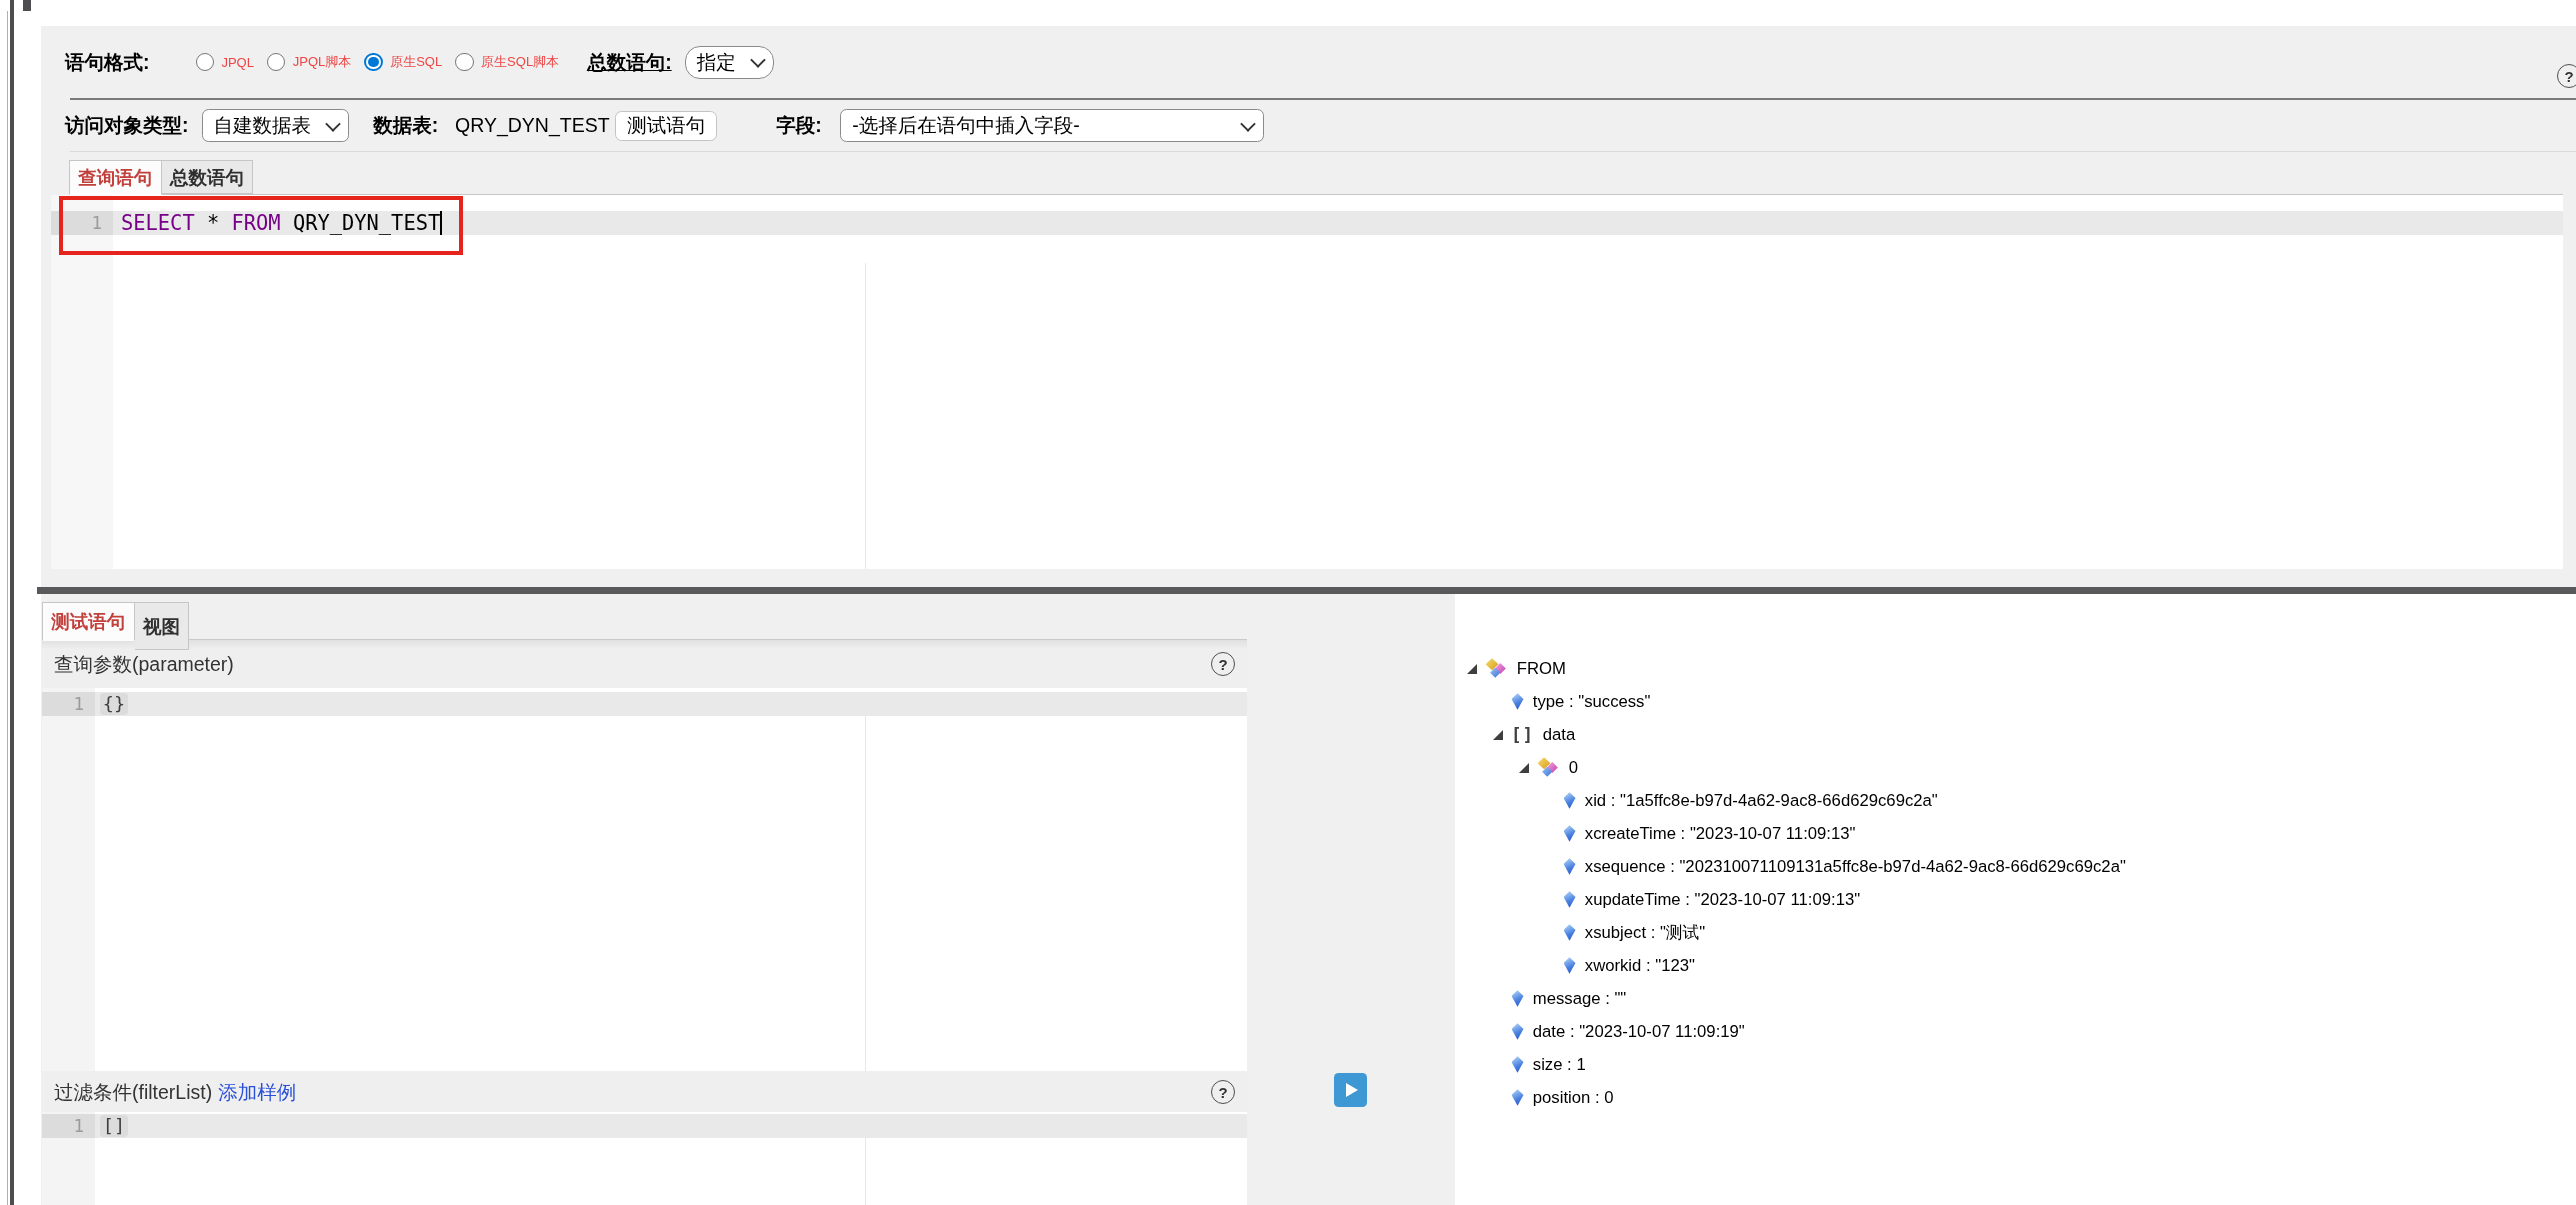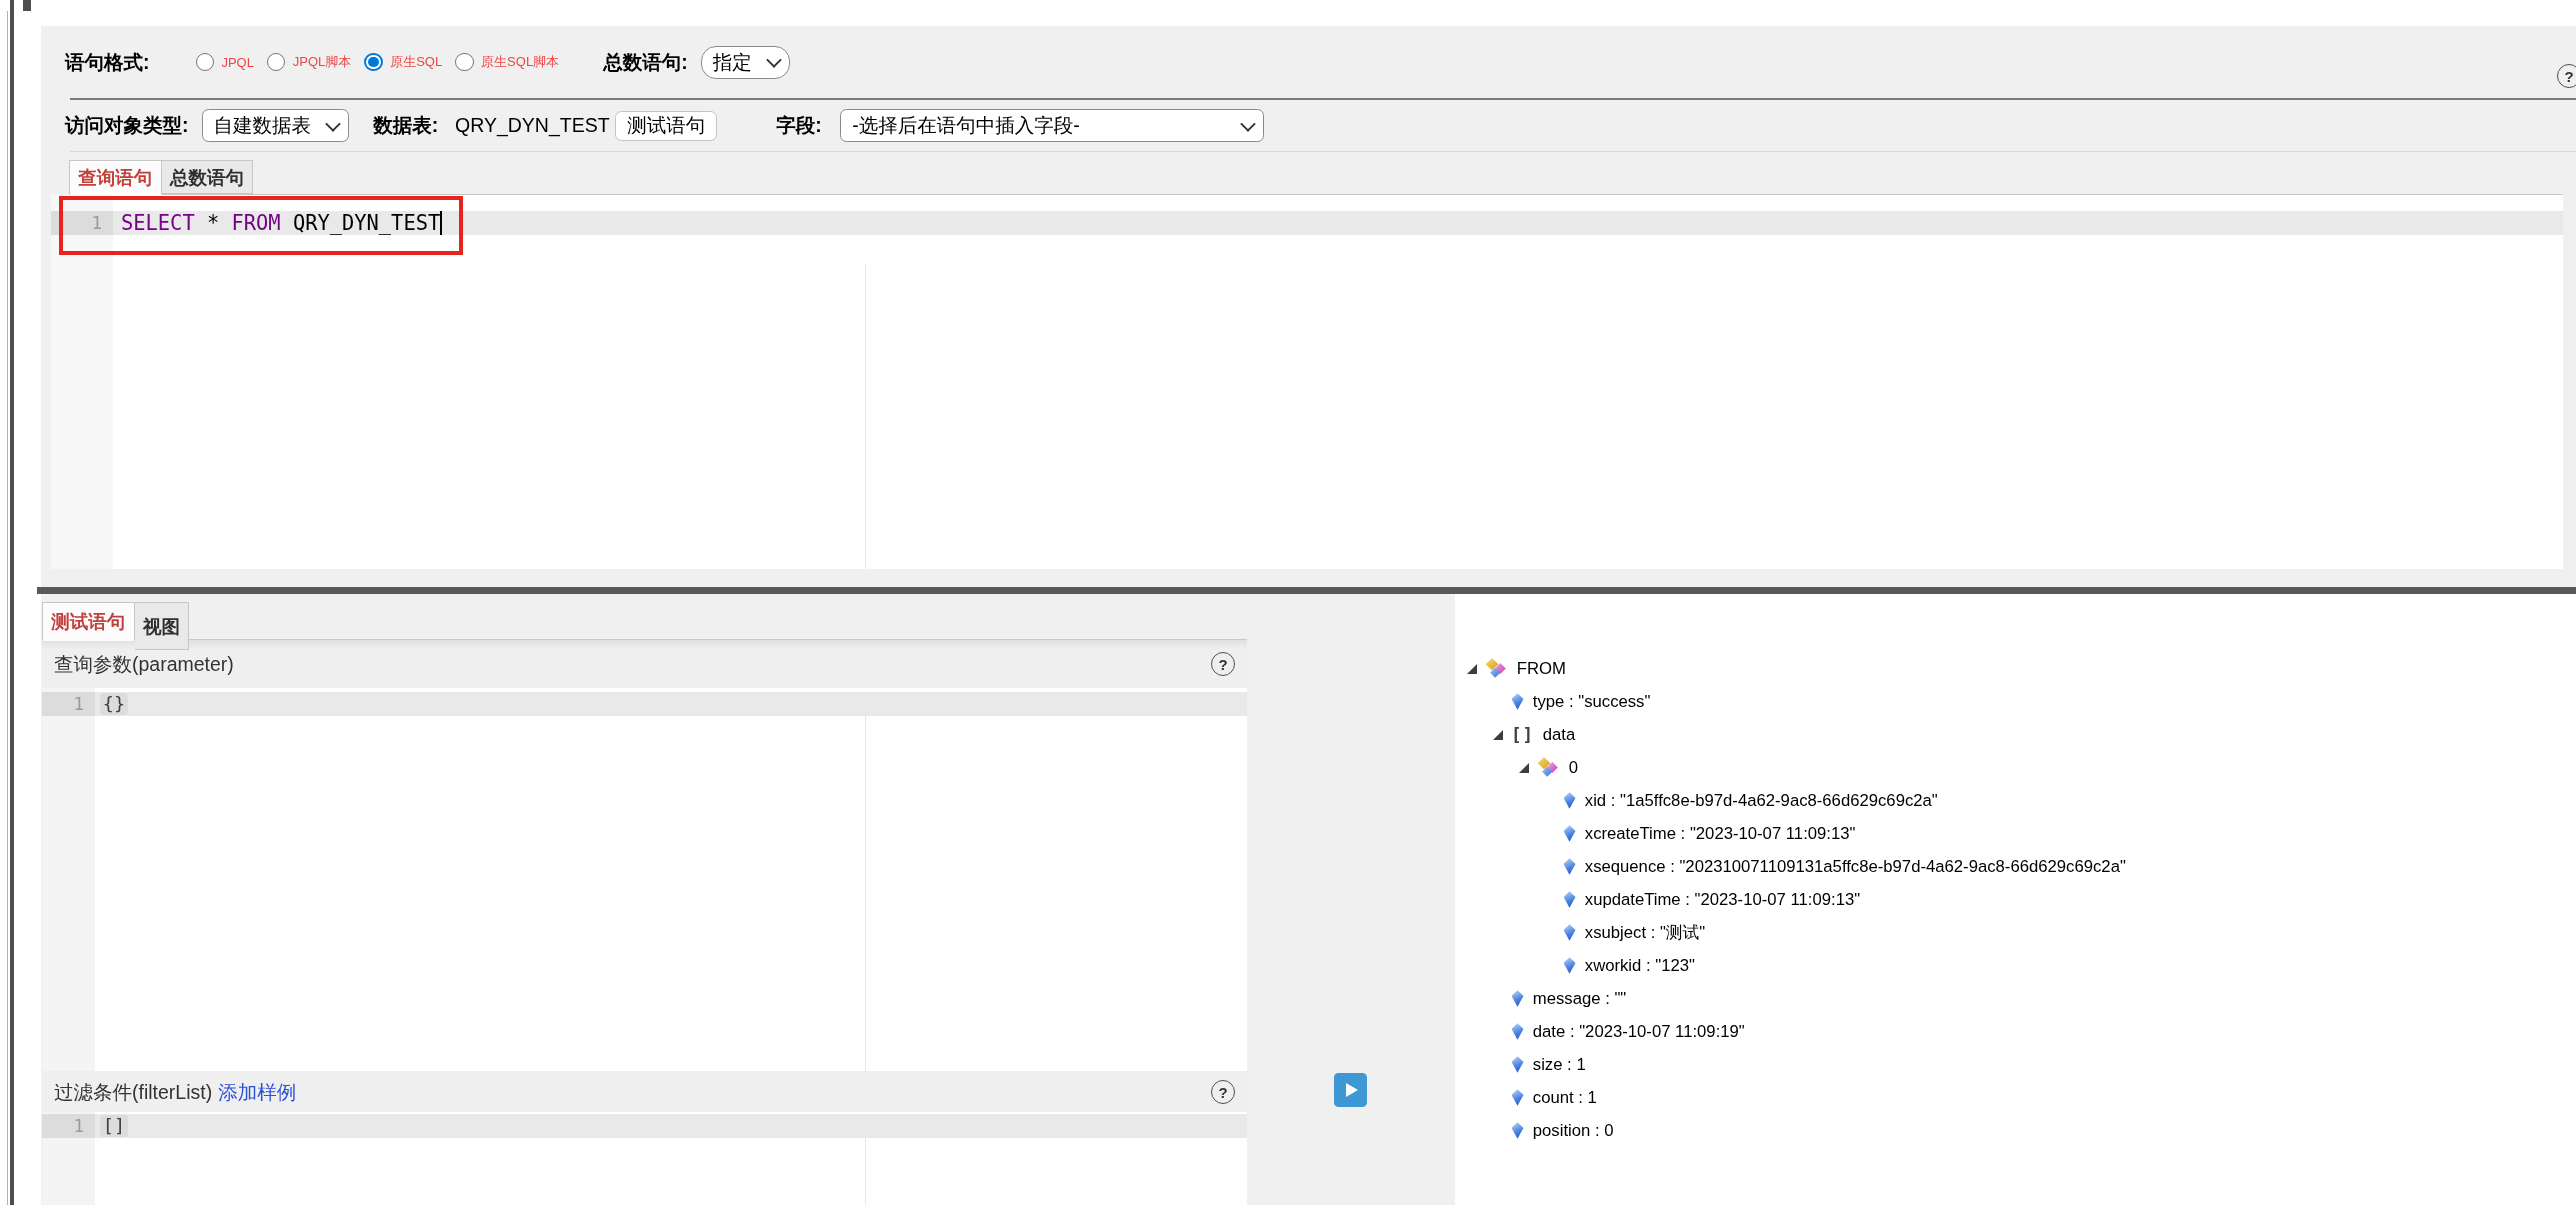--- a/index.html
+++ b/index.html
@@ -121,21 +121,21 @@
   </span>
   <span class="radio-group">
     <span class="radio-circle" data-checked="true"></span>
     <span class="radio-label">原生SQL</span>
   </span>
   <span class="radio-group">
     <span class="radio-circle" data-checked="false"></span>
     <span class="radio-label">原生SQL脚本</span>
   </span>
 
-  <span class="blabel" style="margin-left:44px;">总数语句:</span>
+  <span class="blabel" style="margin-left:28px;text-decoration:underline;">总数语句:</span>
   <span class="sel" style="margin-left:13px;border-radius:15px;">
     <span>指定</span>
     <span class="chev"></span>
   </span>
 </div>
 
 <div class="abs help-tr help-circle">?</div>
 
 <div class="abs sep1"></div>
 
@@ -330,27 +330,20 @@
 
 
   <div class="tree-row" style="padding-left: 38px;">
     <span class="tri-slot">
           <span class="tri" style="visibility: hidden;"></span>
         </span>
     <span class="node-icon i-prop"></span>
     <span class="node-text">size : 1</span>
   </div>
 
-  <div class="tree-row" style="padding-left: 38px;">
-    <span class="tri-slot">
-          <span class="tri" style="visibility: hidden;"></span>
-        </span>
-    <span class="node-icon i-prop"></span>
-    <span class="node-text">count : 1</span>
-  </div>
 
   <div class="tree-row" style="padding-left: 38px;">
     <span class="tri-slot">
           <span class="tri" style="visibility: hidden;"></span>
         </span>
     <span class="node-icon i-prop"></span>
     <span class="node-text">position : 0</span>
   </div>
 </div>
 </div>

